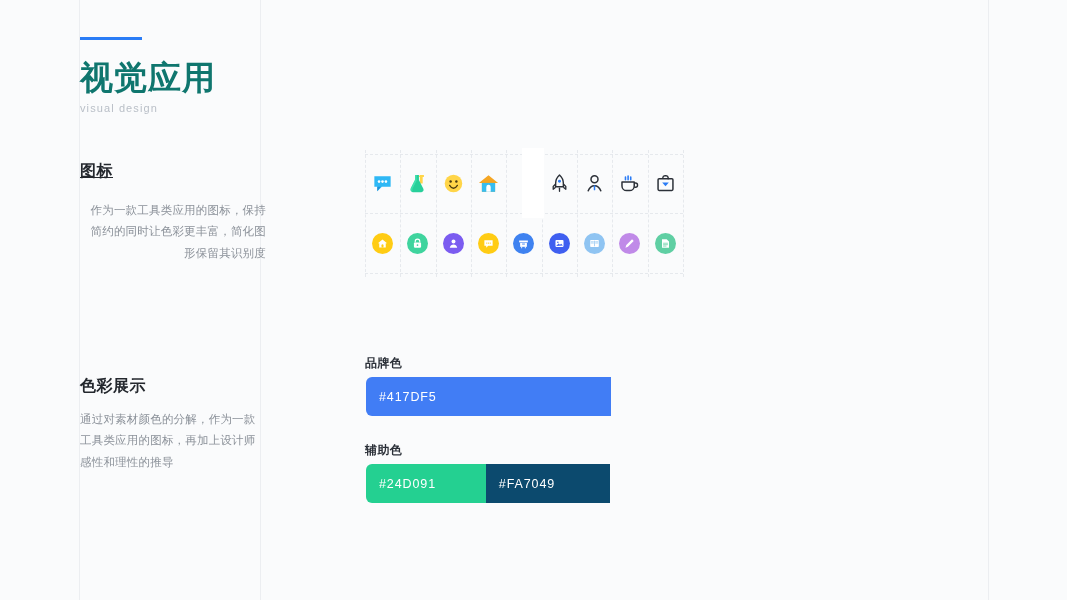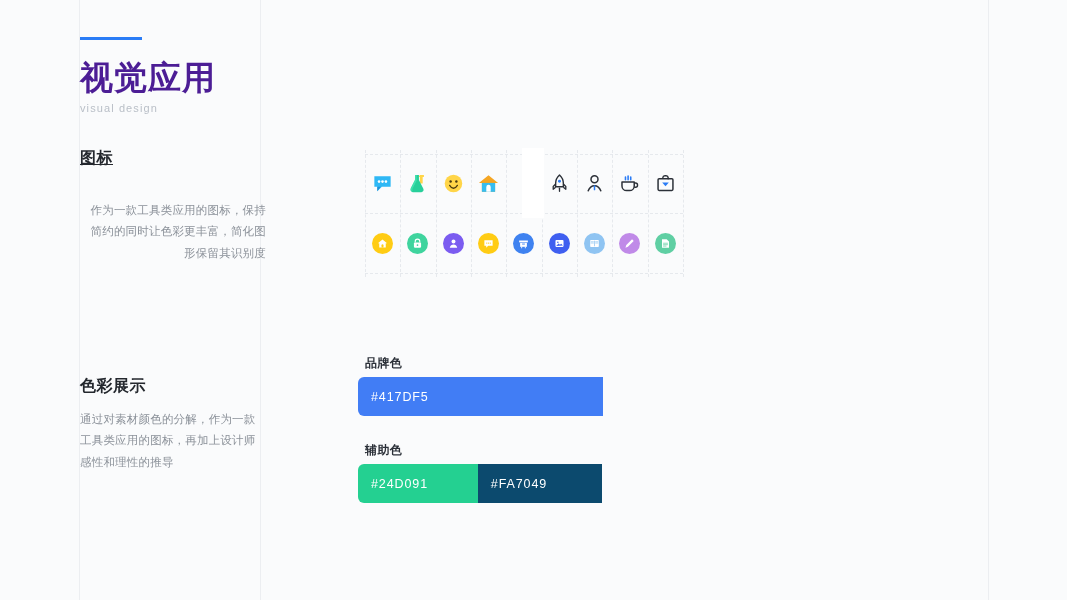--- a/index.html
+++ b/index.html
@@ -20,33 +20,33 @@
   
   .left-col { position:absolute; left:80px; top:0; width:180px; height:600px; }
 
   .accent-bar {
     position:absolute; left:0; top:37px;
     width:62px; height:3px; background:#2a7cf6;
   }
 
   .page-title {
     position:absolute; left:0; top:57px;
-    font-size:33px; font-weight:700; color:#4c1d95;
+    font-size:33px; font-weight:700; color:#0f766e;
     letter-spacing:1px; line-height:1.25;
   }
   .page-subtitle {
     position:absolute; left:0; top:102px;
     font-size:11px; color:#b9bfc7; letter-spacing:1.1px;
   }
 
   .sec-head {
     position:absolute; left:0;
     font-size:16px; font-weight:700; color:#24282e; letter-spacing:0.5px;
   }
-  .sec-head.h1 { top:148px;text-decoration:underline; }
+  .sec-head.h1 { top:161px;text-decoration:underline; }
   .sec-head.h2 { top:376px; }
 
   .sec-desc {
     position:absolute; left:0; width:186px;
     font-size:11.5px; color:#8b9199; line-height:1.85; letter-spacing:0.2px;
   }
   .sec-desc.d1 { top:200px;text-align:right; }
   .sec-desc.d2 { top:409px; }
 
   
@@ -94,21 +94,21 @@
 
   
   .pal-label {
     position:absolute; left:365px;
     font-size:12px; font-weight:700; color:#2b3038; letter-spacing:0.4px;
   }
   .pal-label.pl1 { top:355px;font-family:Liberation Mono, monospace; }
   .pal-label.pl2 { top:442px; }
 
   .pal-bar {
-    position:absolute; left:358px; width:489px; height:39px;
+    position:absolute; left:366px; width:489px; height:39px;
     border-radius:6px; overflow:hidden; display:flex;
   }
   .pal-bar.pb1 { top:377px; }
   .pal-bar.pb2 { top:464px; }
 
   .swatch {
     height:100%; display:flex; align-items:center;
     padding-left:13px;
     color:#ffffff; font-size:12.5px; letter-spacing:0.9px;
   }

